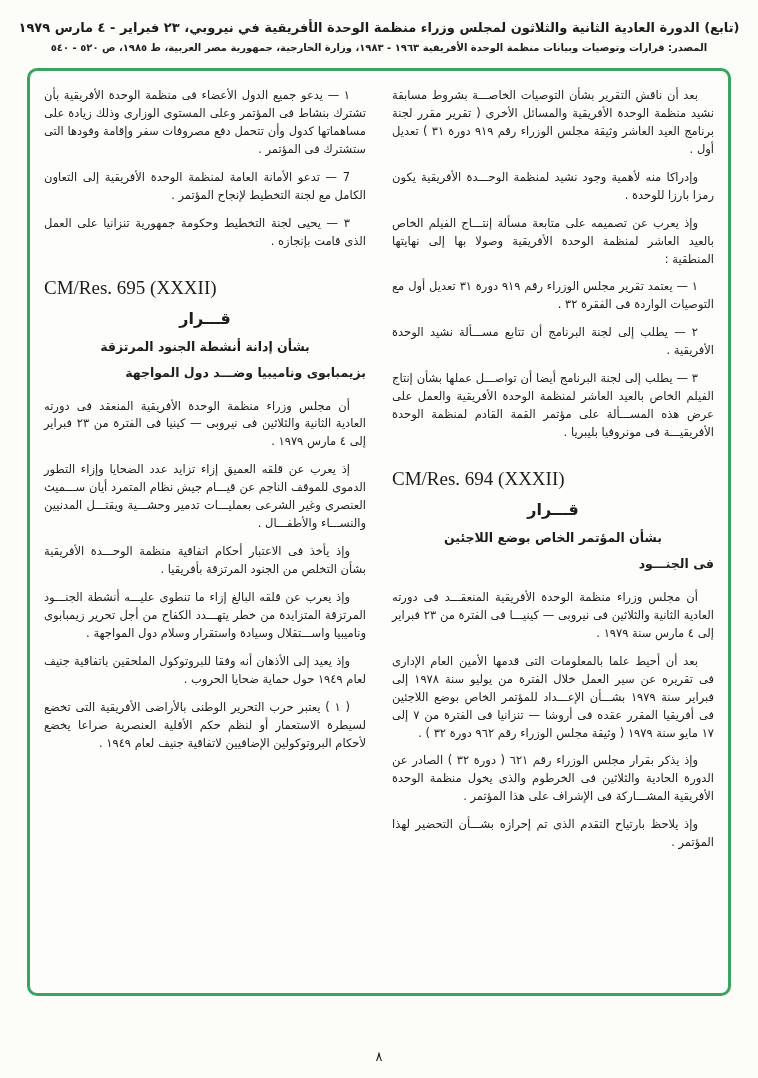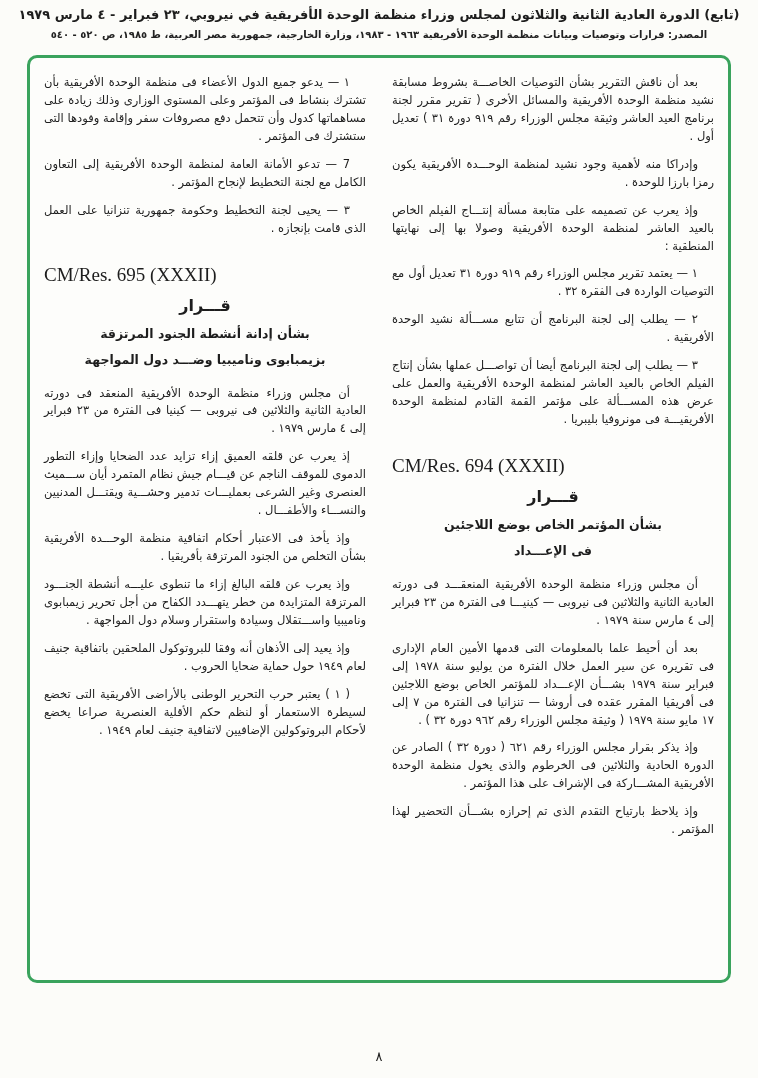--- a/index.html
+++ b/index.html
@@ -1,42 +1,42 @@
 <!DOCTYPE html>
 <html lang="ar" style="--box-border: #3aa35d;"><head>
 <meta charset="utf-8">
 <style>
   html,body{margin:0;padding:0;}
   body{
     width:758px;height:1078px;position:relative;overflow:hidden;
     background:#fcfcf9;color:#1d1d1d;
     font-family:"DejaVu Sans",sans-serif;
   }
-  .doc-header{direction:rtl;text-align:center;padding-top:7px;}
+  .doc-header{direction:rtl;text-align:center;padding-top:20px;}
   .header-line1{font-size:13px;font-weight:bold;letter-spacing:0.2px;}
   .header-line2{font-size:10px;font-weight:bold;margin-top:7px;color:#222;}
   .content-box{
     direction:rtl;display:flex;gap:26px;align-items:flex-start;
     margin:15px 27px 0;padding:16px 14px 18px;box-sizing:border-box;
     border:3px solid var(--box-border,#3aa35d);border-radius:10px;
     min-height:928px;background:#fdfdfb;
   }
   .column{flex:1;min-width:0;}
   .para{
     font-size:11.5px;line-height:1.56;text-align:justify;
     margin:0 0 10px;text-indent:16px;
   }
   .docref{
     direction:ltr;text-align:left;unicode-bidi:embed;
     font-family:"Liberation Serif",serif;font-size:19px;
     margin:26px 0 8px;text-indent:0;
   }
   .res-word{font-size:16px;font-weight:bold;text-align:center;margin:10px 0 9px;}
   .res-title{font-size:12.5px;font-weight:bold;text-align:center;margin:0 0 6px;line-height:1.6;}
-  .res-title-last{margin-bottom:15px;}
+  .res-title-last{margin-bottom:15px;text-align:right;}
   .page-number{
     position:absolute;bottom:14px;left:0;right:0;text-align:center;
     font-size:13px;color:#1d1d1d;
   }
 </style>
 </head>
 <body>
 
 <header class="doc-header">
   <div class="header-line1">(تابع) الدورة العادية الثانية والثلاثون لمجلس وزراء منظمة الوحدة الأفريقية في نيروبي، ٢٣ فبراير - ٤ مارس ١٩٧٩</div>
@@ -48,21 +48,21 @@
   <section class="column">
     <p class="para">بعد أن ناقش التقرير بشأن التوصيات الخاصـــة بشروط مسابقة نشيد منظمة الوحدة الأفريقية والمسائل الأخرى ( تقرير مقرر لجنة برنامج العيد العاشر وثيقة مجلس الوزراء رقم ٩١٩ دورة ٣١ ) تعديل أول .</p>
     <p class="para">وإدراكا منه لأهمية وجود نشيد لمنظمة الوحـــدة الأفريقية يكون رمزا بارزا للوحدة .</p>
     <p class="para">وإذ يعرب عن تصميمه على متابعة مسألة إنتـــاج الفيلم الخاص بالعيد العاشر لمنظمة الوحدة الأفريقية وصولا بها إلى نهايتها المنطقية :</p>
     <p class="para">١ — يعتمد تقرير مجلس الوزراء رقم ٩١٩ دورة ٣١ تعديل أول مع التوصيات الواردة فى الفقرة ٣٢ .</p>
     <p class="para">٢ — يطلب إلى لجنة البرنامج أن تتابع مســـألة نشيد الوحدة الأفريقية .</p>
     <p class="para">٣ — يطلب إلى لجنة البرنامج أيضا أن تواصـــل عملها بشأن إنتاج الفيلم الخاص بالعيد العاشر لمنظمة الوحدة الأفريقية والعمل على عرض هذه المســـألة على مؤتمر القمة القادم لمنظمة الوحدة الأفريقيـــة فى مونروفيا بليبريا .</p>
     <div class="docref">CM/Res. 694 (XXXII)</div>
     <div class="res-word">قـــرار</div>
     <div class="res-title">بشأن المؤتمر الخاص بوضع اللاجئين</div>
-    <div class="res-title res-title-last">فى الإعـــداد</div>
+    <div class="res-title res-title-last">فى الجنـــود</div>
     <p class="para">أن مجلس وزراء منظمة الوحدة الأفريقية المنعقـــد فى دورته العادية الثانية والثلاثين فى نيروبى — كينيـــا فى الفترة من ٢٣ فبراير إلى ٤ مارس سنة ١٩٧٩ .</p>
     <p class="para">بعد أن أحيط علما بالمعلومات التى قدمها الأمين العام الإدارى فى تقريره عن سير العمل خلال الفترة من يوليو سنة ١٩٧٨ إلى فبراير سنة ١٩٧٩ بشـــأن الإعـــداد للمؤتمر الخاص بوضع اللاجئين فى أفريقيا المقرر عقده فى أروشا — تنزانيا فى الفترة من ٧ إلى ١٧ مايو سنة ١٩٧٩ ( وثيقة مجلس الوزراء رقم ٩٦٢ دورة ٣٢ ) .</p>
     <p class="para">وإذ يذكر بقرار مجلس الوزراء رقم ٦٢١ ( دورة ٣٢ ) الصادر عن الدورة الحادية والثلاثين فى الخرطوم والذى يخول منظمة الوحدة الأفريقية المشـــاركة فى الإشراف على هذا المؤتمر .</p>
     <p class="para">وإذ يلاحظ بارتياح التقدم الذى تم إحرازه بشـــأن التحضير لهذا المؤتمر .</p>
   </section>
 
   <section class="column">
     <p class="para">١ — يدعو جميع الدول الأعضاء فى منظمة الوحدة الأفريقية بأن تشترك بنشاط فى المؤتمر وعلى المستوى الوزارى وذلك زيادة على مساهماتها كدول وأن تتحمل دفع مصروفات سفر وإقامة وفودها التى ستشترك فى المؤتمر .</p>
     <p class="para">7 — تدعو الأمانة العامة لمنظمة الوحدة الأفريقية إلى التعاون الكامل مع لجنة التخطيط لإنجاح المؤتمر .</p>
     <p class="para">٣ — يحيى لجنة التخطيط وحكومة جمهورية تنزانيا على العمل الذى قامت بإنجازه .</p>

